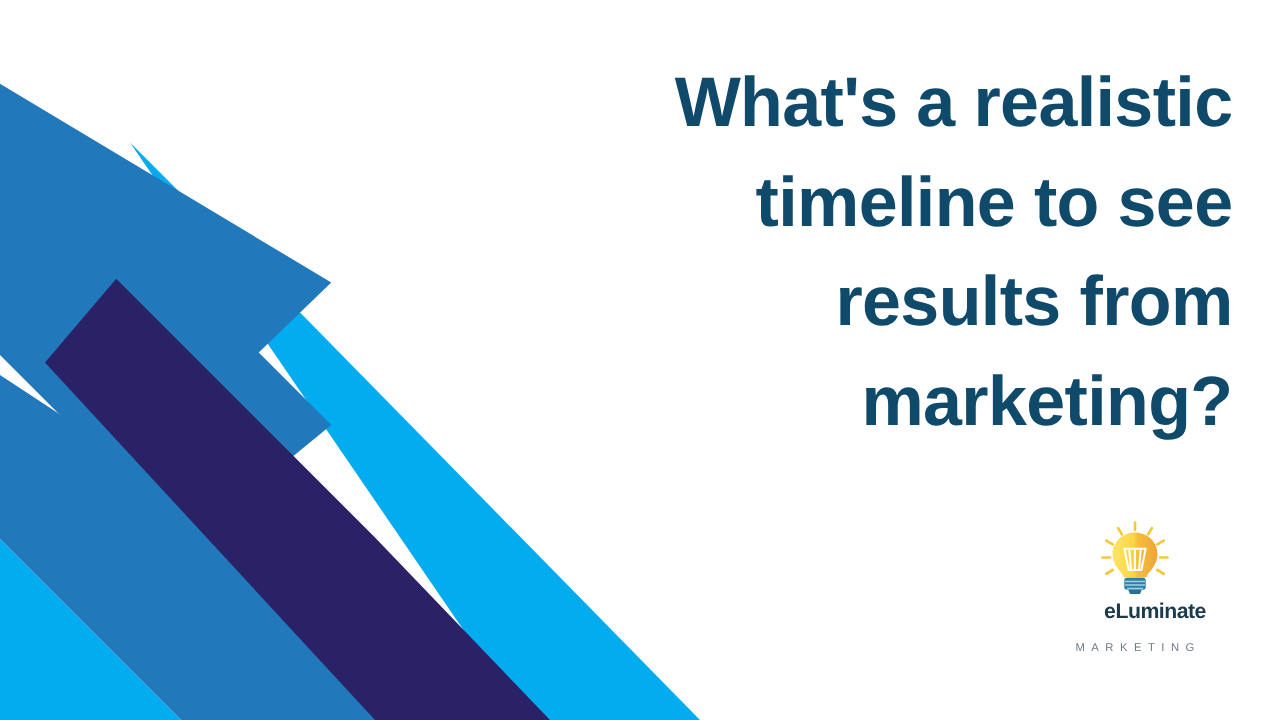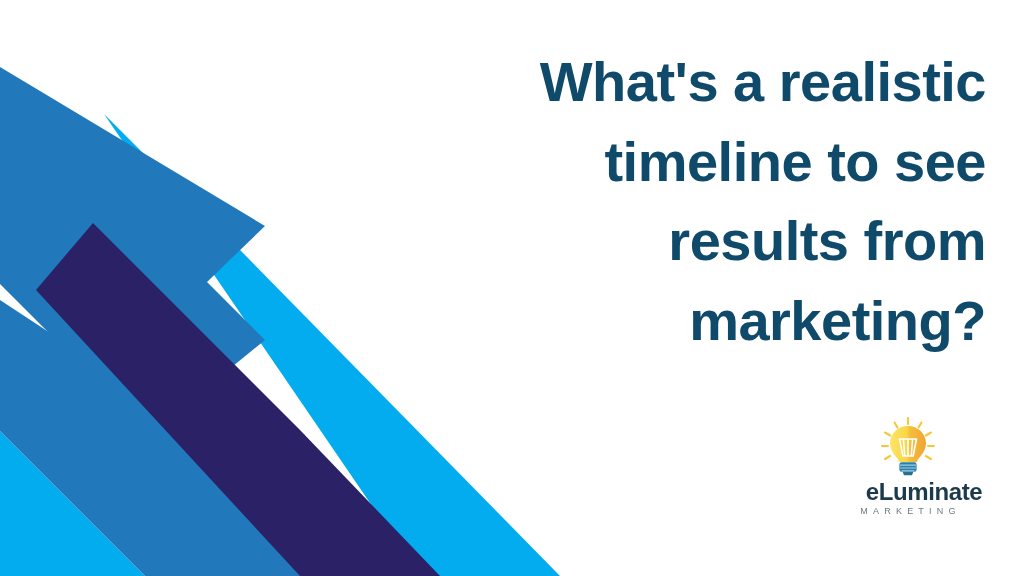--- a/index.html
+++ b/index.html
@@ -57,28 +57,28 @@
   }
   #bulb-wrap {
     width: 64px;
     height: 64px;
     display: block;
   }
   #logo-wordmark {
     margin-top: 1px;
     font-family: "Liberation Sans", sans-serif;
     font-weight: bold;
-    font-size: 24px;
+    font-size: 17px;
     line-height: 1;
     color: #1B3A4B;
     letter-spacing: -0.4px;
     margin-left: 32px;
   }
   #logo-tagline {
-    margin-top: 3px;
+    margin-top: 17px;
     font-family: "Liberation Sans", sans-serif;
     font-size: 9px;
     line-height: 1;
     color: #6E7A85;
     letter-spacing: 5.2px;
     padding-left: 5px;
   }
 </style>
 </head>
 <body>

